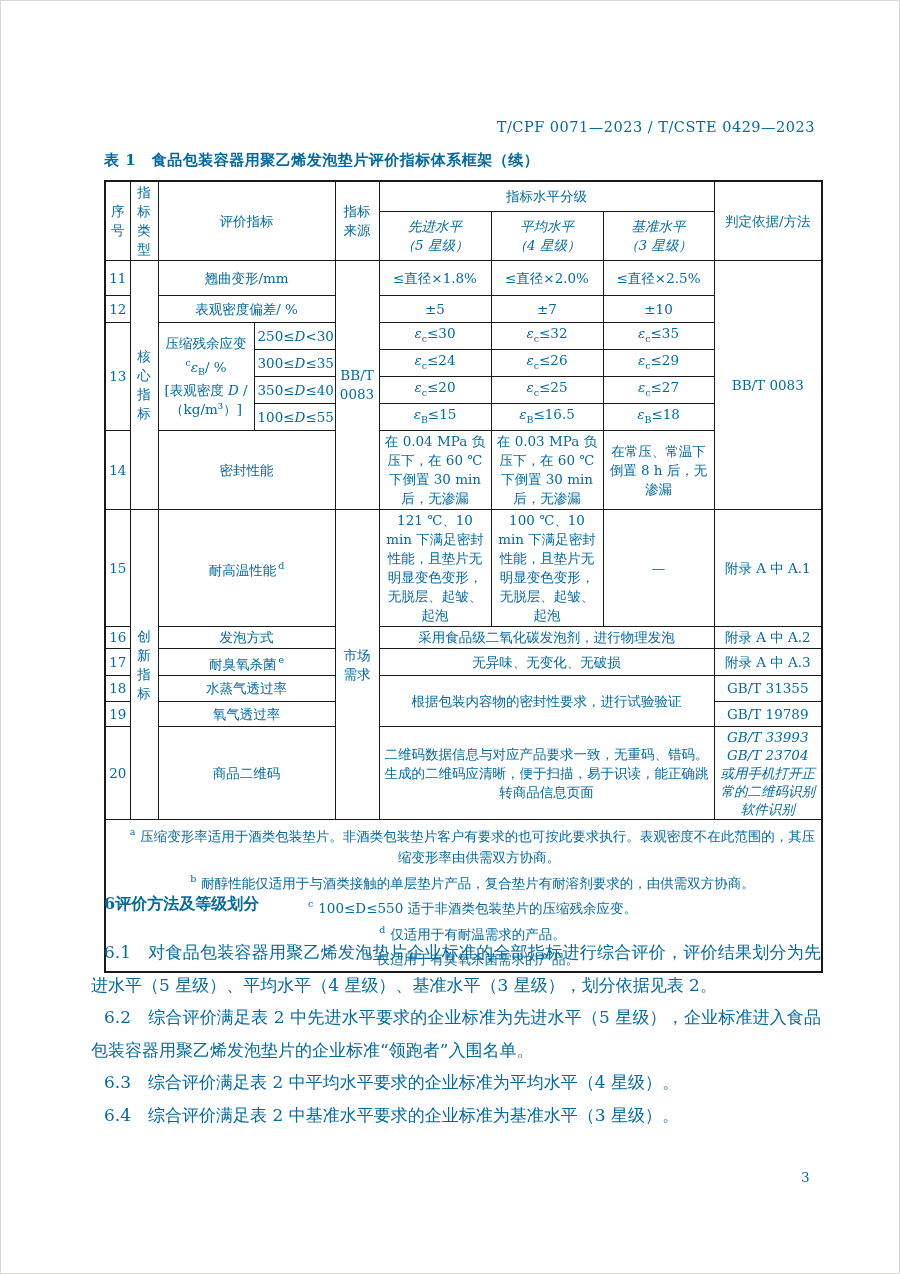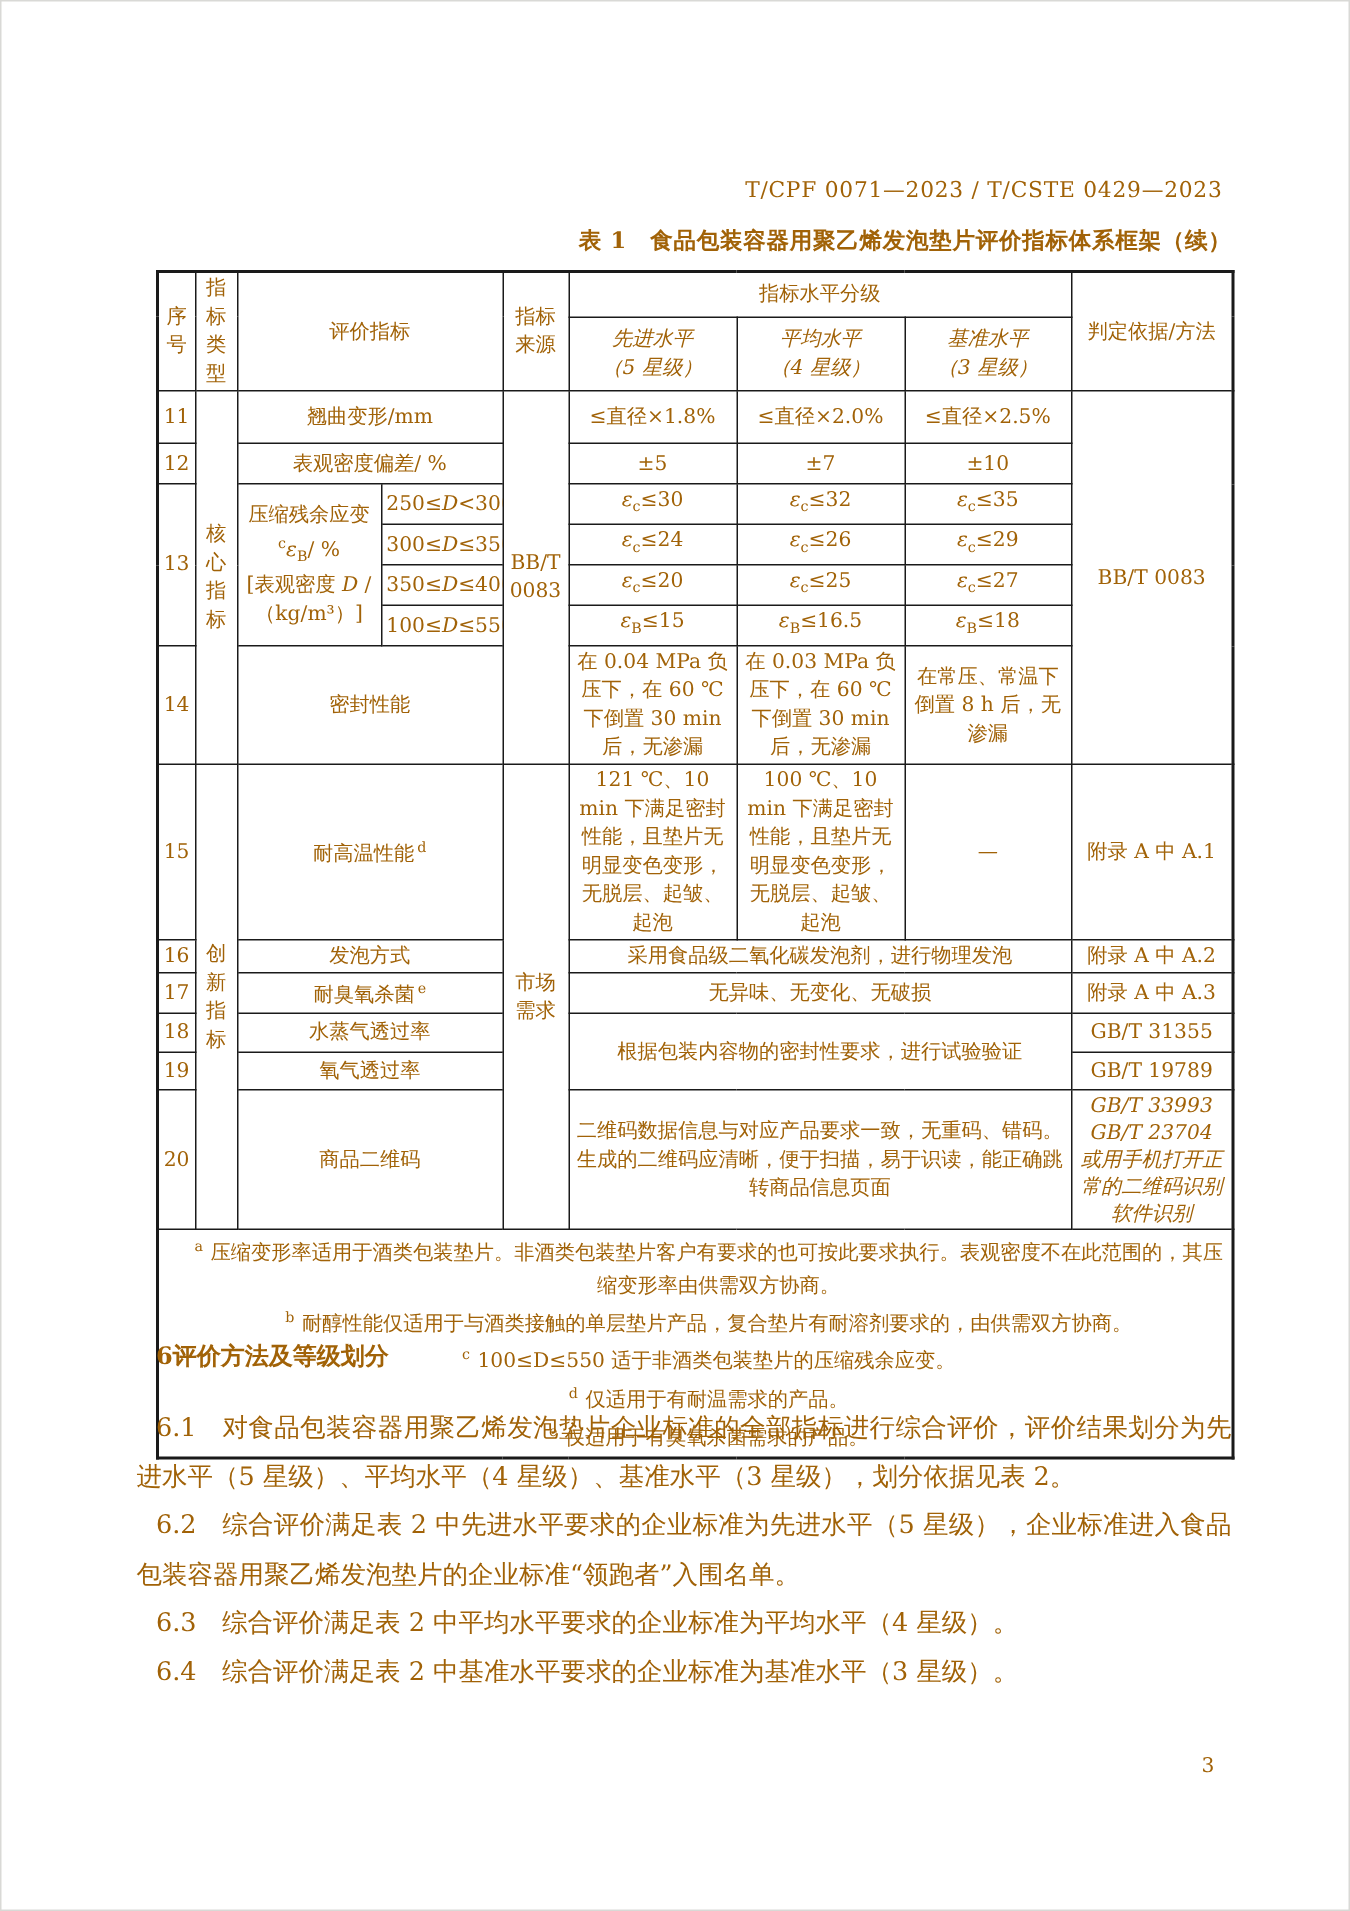--- a/index.html
+++ b/index.html
@@ -1,20 +1,20 @@
 <!DOCTYPE html>
 <html><head>
 <meta charset="utf-8">
 <style>
   html,body{margin:0;padding:0;background:#f4f4f2;}
   .page{position:relative;width:900px;height:1274px;background:#ffffff;margin:0 auto;
         border:1px solid #d9d9d6;box-sizing:border-box;
-        font-family:"DejaVu Serif","Liberation Serif",serif;color:#a16207;}
+        font-family:"DejaVu Serif","Liberation Serif",serif;color:#0369a1;}
   .doc-header{position:absolute;top:118px;right:84px;font-size:14.5px;letter-spacing:.5px;white-space:nowrap;}
-  .table-title{position:absolute;top:150px;left:103px;width:717px;text-align:right;
+  .table-title{position:absolute;top:150px;left:103px;width:717px;text-align:left;
                font-weight:bold;font-size:15px;letter-spacing:.5px;}
   table.eval{position:absolute;left:103px;top:179px;width:717px;border-collapse:collapse;
              table-layout:fixed;font-size:13.5px;}
   table.eval td{border:1px solid #1a1a1a;text-align:center;vertical-align:middle;
                 padding:1px 3px;line-height:19px;overflow:hidden;}
   table.eval{border:2px solid #1a1a1a;}
   td.tl{text-align:left;padding:2px 5px;}
   .pre{white-space:pre-line;font-style:italic;}
   td.foot{border-top:2px solid #1a1a1a;text-align:left;padding:6px 10px 6px 0;}
   .fn{padding-left:31px;text-indent:-13px;line-height:21px;font-size:13.5px;}

